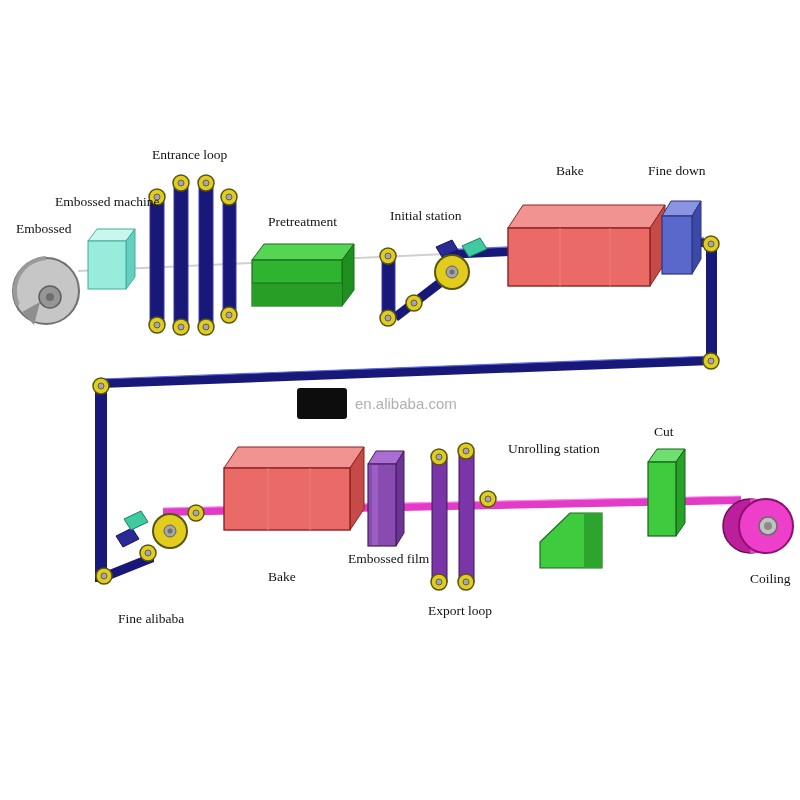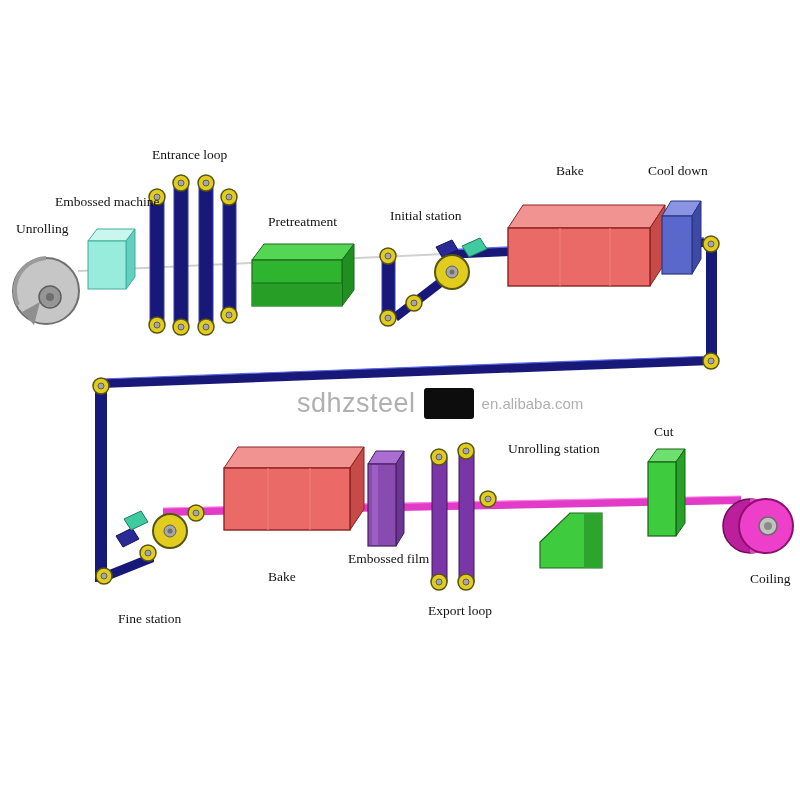--- a/index.html
+++ b/index.html
@@ -187,34 +187,33 @@
 
     <g>
       <circle cx="750" cy="526" r="27" fill="#bc1f9c" stroke="#6d0e58" stroke-width="1.5"></circle>
       <rect x="750" y="499" width="16" height="54" fill="#ee3fca"></rect>
       <circle cx="766" cy="526" r="27" fill="#ee3fca" stroke="#8c1070" stroke-width="2"></circle>
       <circle cx="768" cy="526" r="9" fill="#c2c2c2" stroke="#6a6a6a" stroke-width="1.5"></circle>
       <circle cx="768" cy="526" r="4" fill="#8b8b8b"></circle>
     </g>
   </svg>
 
-  <div class="label lbl-unrolling">Unrolling</div>
+  <div class="label lbl-unrolling">Embossed</div>
   <div class="label lbl-stitching">Embossed machine</div>
   <div class="label lbl-entrance">Entrance loop</div>
   <div class="label lbl-pretreatment">Pretreatment</div>
   <div class="label lbl-initial">Initial station</div>
   <div class="label lbl-bake-top">Bake</div>
-  <div class="label lbl-cooldown">Cool down</div>
+  <div class="label lbl-cooldown">Fine down</div>
   <div class="label lbl-inspection">Unrolling station</div>
   <div class="label lbl-cut">Cut</div>
   <div class="label lbl-embossed">Embossed film</div>
   <div class="label lbl-bake-bottom">Bake</div>
   <div class="label lbl-export">Export loop</div>
-  <div class="label lbl-fine">Fine station</div>
+  <div class="label lbl-fine">Fine alibaba</div>
   <div class="label lbl-coiling">Coiling</div>
 
   <div class="watermark">
-    <span class="wm-main">sdhzsteel</span>
     <span class="wm-box"></span>
     <span class="wm-domain">en.alibaba.com</span>
   </div>
 
 </div>
 
 </body></html>

